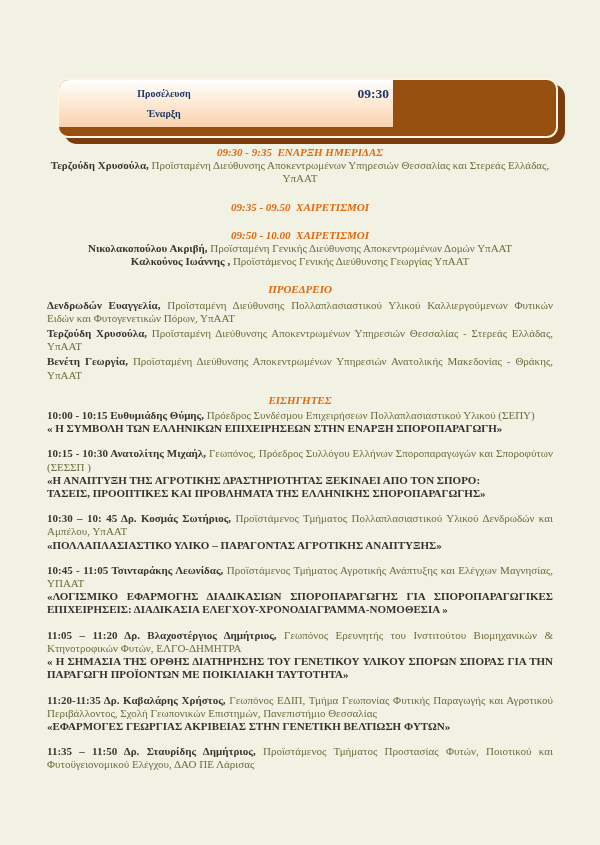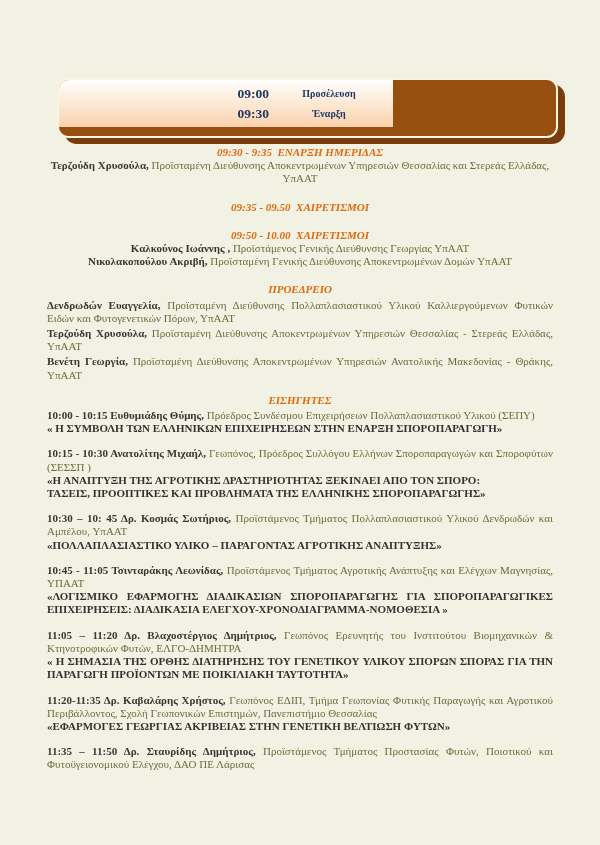--- a/index.html
+++ b/index.html
@@ -73,21 +73,20 @@
 </head>
 <body>
 
 <div class="page">
 
   <div class="banner">
     <div class="banner-shadow"></div>
     <div class="banner-main">
       <div class="banner-light">
         <div class="banner-grid">
-  <div class="b-time">09:00</div>
   <div class="b-label">Προσέλευση</div>
 
   <div class="b-time">09:30</div>
   <div class="b-label">Έναρξη</div>
 </div>
       </div>
     </div>
   </div>
 
   <div class="content">
@@ -99,23 +98,23 @@
 </div>
   </div>
 
   <div class="intro">
     <div class="sec-head">09:35 - 09.50&nbsp; ΧΑΙΡΕΤΙΣΜΟΙ</div>
   </div>
 
   <div class="intro">
     <div class="sec-head">09:50 - 10.00&nbsp; ΧΑΙΡΕΤΙΣΜΟΙ</div>
     <div class="intro-lines">
+  <p class="intro-line"><b class="name">Νικολακοπούλου Ακριβή,</b> <span class="role">Προϊσταμένη Γενικής Διεύθυνσης Αποκεντρωμένων Δομών ΥπΑΑΤ</span></p>
+
   <p class="intro-line"><b class="name">Καλκούνος Ιωάννης ,</b> <span class="role">Προϊστάμενος Γενικής Διεύθυνσης Γεωργίας ΥπΑΑΤ</span></p>
-
-  <p class="intro-line"><b class="name">Νικολακοπούλου Ακριβή,</b> <span class="role">Προϊσταμένη Γενικής Διεύθυνσης Αποκεντρωμένων Δομών ΥπΑΑΤ</span></p>
 </div>
   </div>
 </div>
 
     <div class="sec-head">ΠΡΟΕΔΡΕΙΟ</div>
     <div class="members">
   <p class="member"><b class="name">Δενδρωδών Ευαγγελία,</b> <span class="role">Προϊσταμένη Διεύθυνσης Πολλαπλασιαστικού Υλικού Καλλιεργούμενων Φυτικών Ειδών και Φυτογενετικών Πόρων, ΥπΑΑΤ</span></p>
 
   <p class="member"><b class="name">Τερζούδη Χρυσούλα,</b> <span class="role">Προϊσταμένη Διεύθυνσης Αποκεντρωμένων Υπηρεσιών Θεσσαλίας - Στερεάς Ελλάδας, ΥπΑΑΤ</span></p>
 

